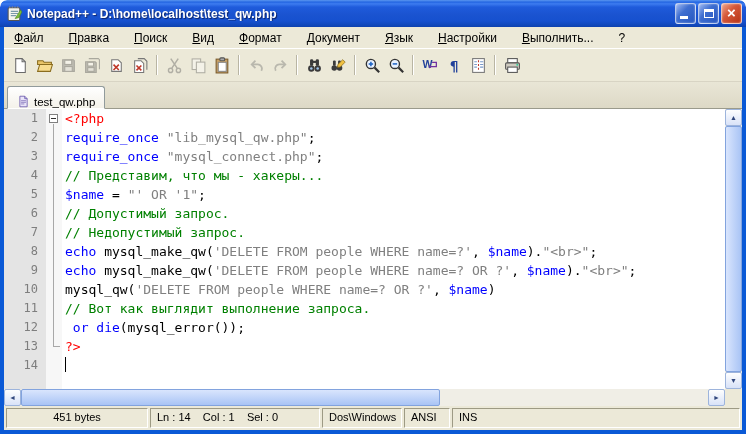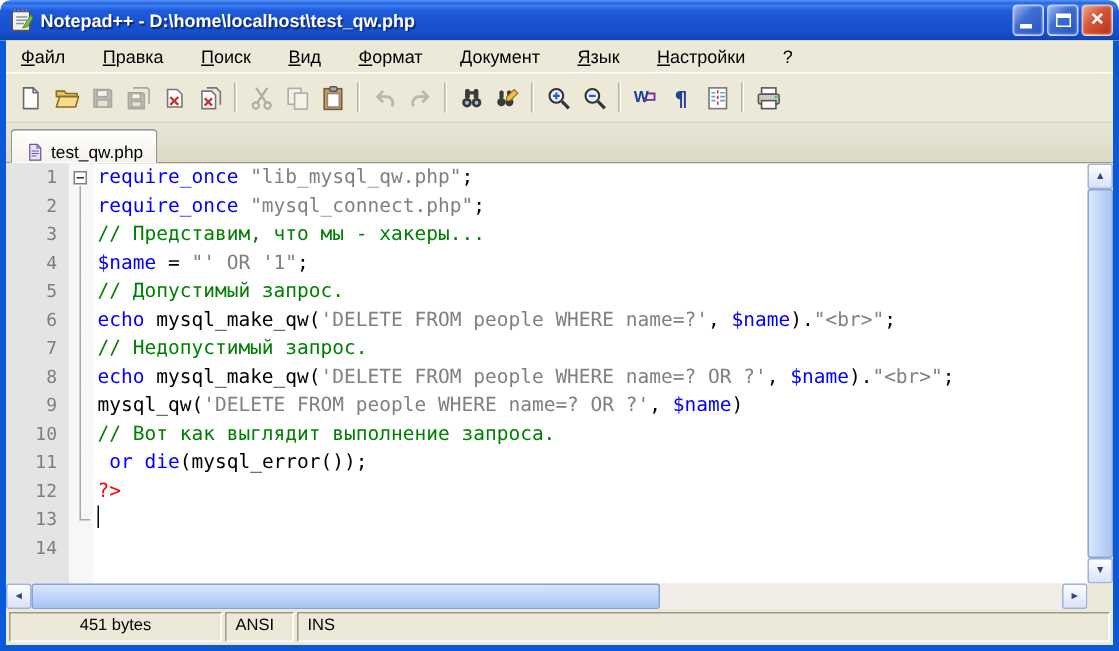--- a/index.html
+++ b/index.html
@@ -140,20 +140,21 @@
   <div class="frame">
     <div class="menubar">
         <span class="menu-item"><u>Ф</u>айл</span>
         <span class="menu-item"><u>П</u>равка</span>
         <span class="menu-item"><u>П</u>оиск</span>
         <span class="menu-item"><u>В</u>ид</span>
         <span class="menu-item"><u>Ф</u>ормат</span>
         <span class="menu-item"><u>Д</u>окумент</span>
         <span class="menu-item"><u>Я</u>зык</span>
         <span class="menu-item"><u>Н</u>астройки</span>
+        <span class="menu-item"><u>В</u>ыполнить...</span>
         <span class="menu-item">?</span>
       </div>
     <div class="toolbar">
         <span class="tbtn">
           <span class="ticon">
             <svg viewBox="0 0 16 16">
               <path d="M3.5 1.5h6l3 3v10h-9z" fill="#fff" stroke="#6a6a6a"></path>
               <path d="M9.5 1.5v3h3" fill="none" stroke="#6a6a6a"></path>
             </svg>
           </span>
@@ -372,27 +373,28 @@
             <div class="fold line"></div>
             <div class="fold line"></div>
             <div class="fold line"></div>
             <div class="fold line"></div>
             <div class="fold line"></div>
             <div class="fold line"></div>
             <div class="fold end"></div>
             <div class="fold "></div>
           </div>
         <div class="codearea">
+            <div class="cl"><span class="tk-tag">&lt;?php</span></div>
             <div class="cl"><span class="tk-kw">require_once</span><span class="tk-pln"> </span><span class="tk-str">"lib_mysql_qw.php"</span><span class="tk-pln">;</span></div>
             <div class="cl"><span class="tk-kw">require_once</span><span class="tk-pln"> </span><span class="tk-str">"mysql_connect.php"</span><span class="tk-pln">;</span></div>
             <div class="cl"><span class="tk-com">// Представим, что мы - хакеры...</span></div>
             <div class="cl"><span class="tk-var">$name</span><span class="tk-pln"> = </span><span class="tk-str">"' OR '1"</span><span class="tk-pln">;</span></div>
             <div class="cl"><span class="tk-com">// Допустимый запрос.</span></div>
+            <div class="cl"><span class="tk-com">// Недопустимый запрос.</span></div>
             <div class="cl"><span class="tk-kw">echo</span><span class="tk-pln"> mysql_make_qw(</span><span class="tk-str">'DELETE FROM people WHERE name=?'</span><span class="tk-pln">, </span><span class="tk-var">$name</span><span class="tk-pln">).</span><span class="tk-str">"&lt;br&gt;"</span><span class="tk-pln">;</span></div>
-            <div class="cl"><span class="tk-com">// Недопустимый запрос.</span></div>
             <div class="cl"><span class="tk-kw">echo</span><span class="tk-pln"> mysql_make_qw(</span><span class="tk-str">'DELETE FROM people WHERE name=? OR ?'</span><span class="tk-pln">, </span><span class="tk-var">$name</span><span class="tk-pln">).</span><span class="tk-str">"&lt;br&gt;"</span><span class="tk-pln">;</span></div>
             <div class="cl"><span class="tk-pln">mysql_qw(</span><span class="tk-str">'DELETE FROM people WHERE name=? OR ?'</span><span class="tk-pln">, </span><span class="tk-var">$name</span><span class="tk-pln">)</span></div>
             <div class="cl"><span class="tk-com">// Вот как выглядит выполнение запроса.</span></div>
             <div class="cl"><span class="tk-pln"> </span><span class="tk-kw">or</span><span class="tk-pln"> </span><span class="tk-kw">die</span><span class="tk-pln">(mysql_error());</span></div>
             <div class="cl"><span class="tk-tag">?&gt;</span></div>
             <div class="cl"><span class="caret"></span></div>
           </div>
       </div>
       <div class="vscroll">
         <div class="sbtn">
@@ -417,17 +419,19 @@
           </div>
         <div class="sbtn">
             <span class="arr">►</span>
           </div>
       </div>
       <div class="sbcorner"></div>
     </div>
 
     <div class="statusbar">
       <span class="sp sp-length">451 bytes</span>
+      <span class="sp sp-pos">Ln : 14    Col : 1    Sel : 0</span>
+      <span class="sp sp-eol">Dos\Windows</span>
       <span class="sp sp-enc">ANSI</span>
       <span class="sp sp-ins">INS</span>
     </div>
   </div>
 </div>
 
 </body></html>

